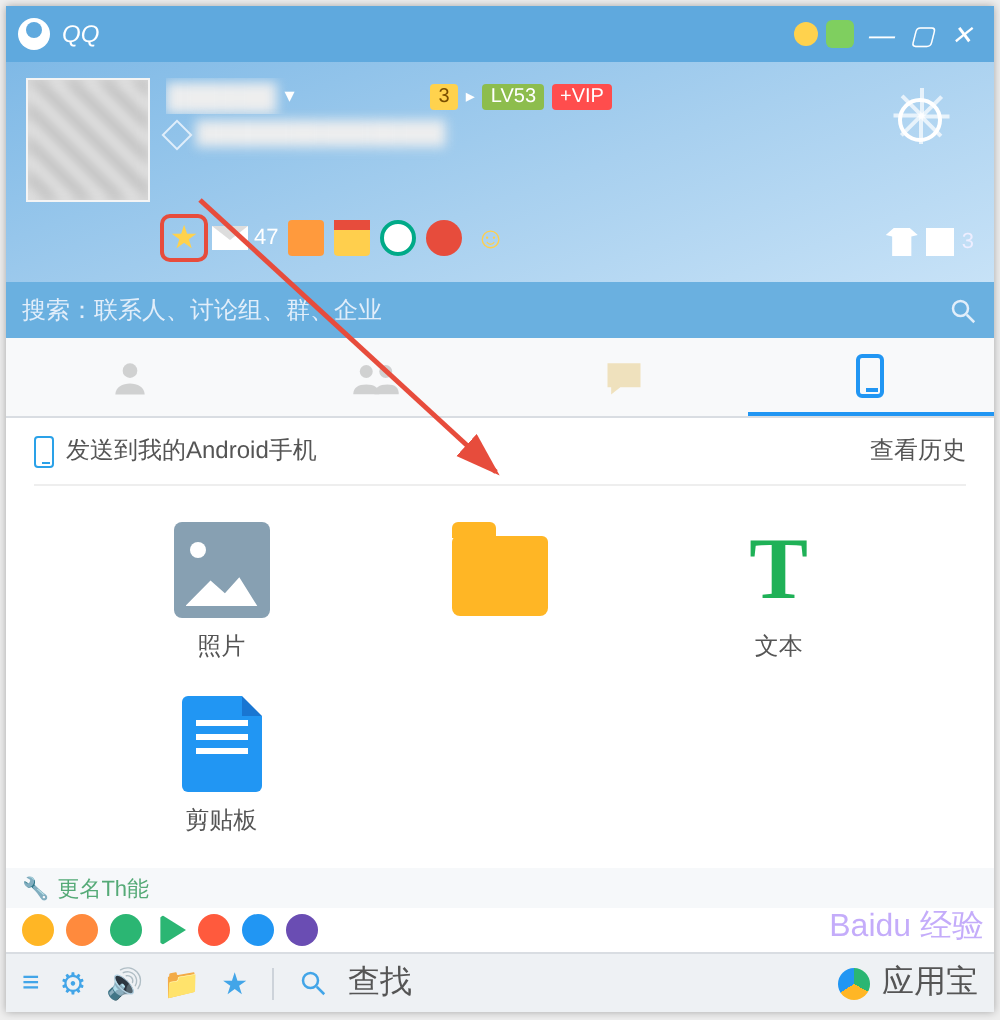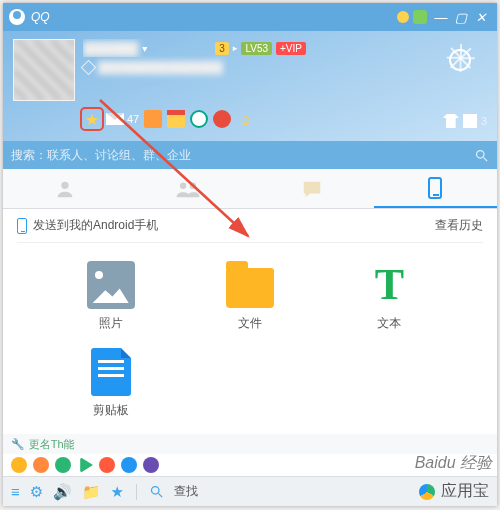--- a/index.html
+++ b/index.html
@@ -87,21 +87,21 @@
   .strip2 { height:30px; background:#eef1f4; border-top:1px solid #d9dde2; display:flex; align-items:center; padding:0 8px; gap:12px; color:#42a5e8; }
   .strip2 .seg { display:flex; align-items:center; gap:10px; }
   .strip2 .right { margin-left:auto; gap:6px; font-size:16px; color:#555; }
   .si { font-size:15px; }
   .appbao { width:16px; height:16px; background:conic-gradient(#2bb673 0 33%,#ffb625 0 66%,#2196f3 0); border-radius:50%; }
 
   
   .anno { position:absolute; pointer-events:none; left:0; top:0; width:500px; height:510px; }
 
   
-  .wm { position:absolute; right:8px; bottom:36px; font-size:16px; color:#000000; opacity:.5; font-style:italic; }
+  .wm { position:absolute; right:8px; bottom:36px; font-size:16px; color:#8b5cf6; opacity:.5; }
 
   .mag svg,.si svg{display:block}
 </style>
 </head>
 <body>
 
 <div class="window">
 
   <div class="titlebar">
     <div class="logo"></div>
@@ -209,21 +209,20 @@
 
     <div class="grid">
       <div>
         <div class="ic ic-photo"></div>
         <div class="item-label">照片</div>
       </div>
       <div>
         <div class="ic">
             <div class="ic-folder"></div>
           </div>
-        <div class="item-label">文件</div>
       </div>
       <div>
         <div class="ic ic-t">T</div>
         <div class="item-label">文本</div>
       </div>
       <div>
         <div class="ic">
             <div class="ic-clip"></div>
           </div>
         <div class="item-label">剪贴板</div>
@@ -257,21 +256,21 @@
       <span class="si">★</span>
     </div>
     <span style="width:1px;height:16px;background:#cdd3da"></span>
     <div class="seg">
       <span class="si">
         <svg width="15" height="15" viewBox="0 0 24 24" fill="none" stroke="#42a5e8" stroke-width="2">
             <circle cx="10" cy="10" r="6"></circle>
             <line x1="15" y1="15" x2="21" y2="21"></line>
           </svg>
       </span>
-      <span style="font-size:12px;color:#555">查找</span>
+      <span style="font-size:16px;color:#555">查找</span>
     </div>
     <div class="seg right">
       <span class="appbao"></span>
       <span>应用宝</span>
     </div>
   </div>
 
 </div>
 
 <svg class="anno">

